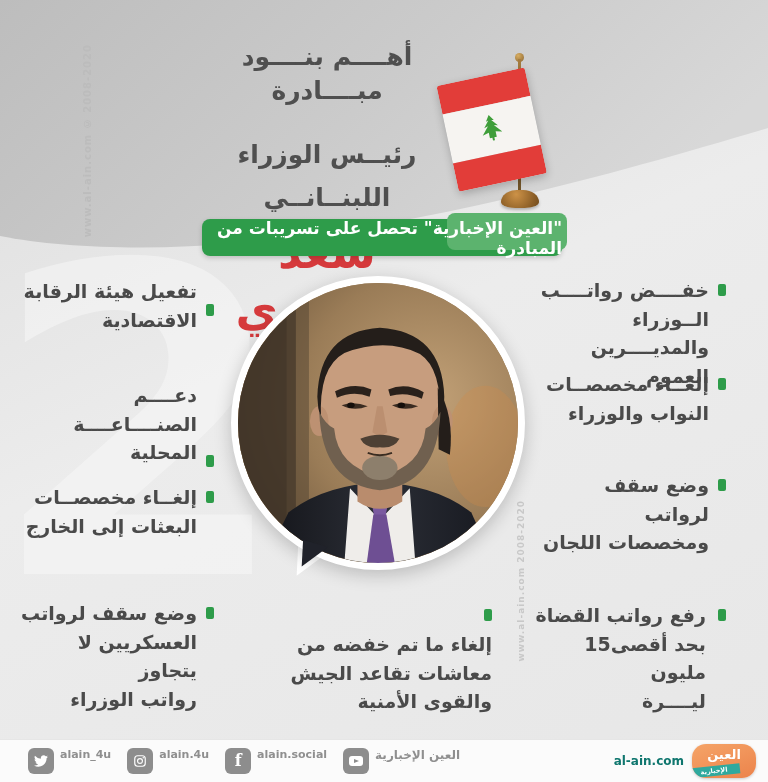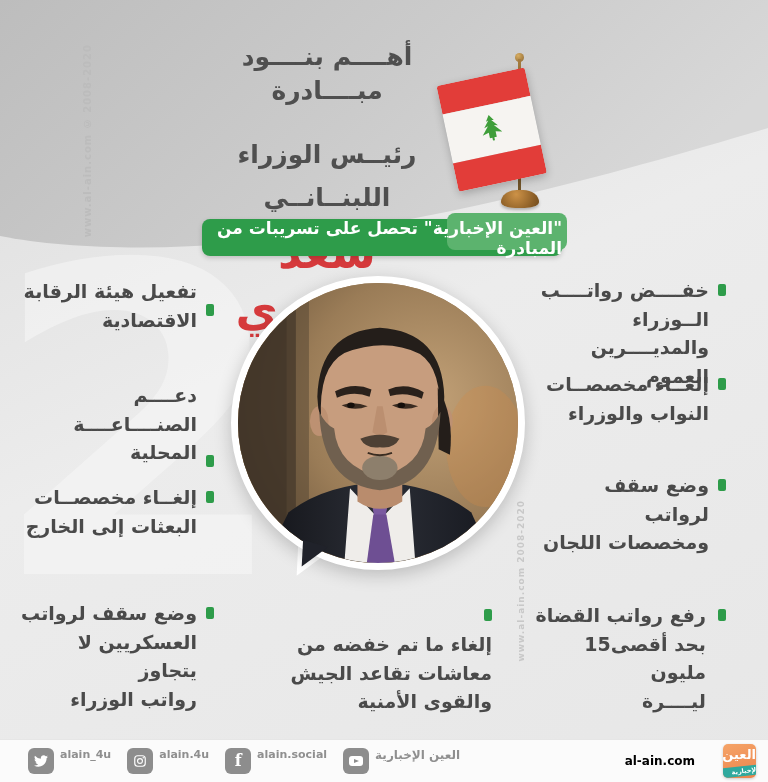--- a/index.html
+++ b/index.html
@@ -108,23 +108,23 @@
   .social{display:flex;align-items:flex-start;gap:6px;}
   .sicon{width:26px;height:26px;border-radius:6px;background:#8d8d8d;
     display:flex;align-items:center;justify-content:center;flex:none;}
   .slabel{font-size:11px;color:#8f8f8f;font-weight:bold;}
   .slabel.ar{direction:rtl;font-size:12px;}
   .yt-inner{width:14px;height:10px;background:#fff;border-radius:3px;position:relative;}
   .yt-inner::after{content:"";position:absolute;left:5px;top:2.5px;width:0;height:0;
     border-left:5px solid #8d8d8d;border-top:2.5px solid transparent;border-bottom:2.5px solid transparent;}
   .fb-f{color:#fff;font-weight:bold;font-size:16px;line-height:1;font-family:"DejaVu Serif",serif;}
   .footer-right{position:absolute;right:12px;top:0;height:42px;display:flex;align-items:center;gap:8px;}
-  .site{font-size:12px;color:#000000;font-weight:bold;}
-  .brand-logo{width:33px;height:34px;border-radius:5px;position:relative;overflow:hidden;
-    background:linear-gradient(160deg,#f5a468,#ec834b);box-shadow:0 1px 3px rgba(0,0,0,.2);margin-left:20px;}
+  .site{font-size:12px;color:#0f766e;font-weight:bold;}
+  .brand-logo{width:64px;height:34px;border-radius:14px;position:relative;overflow:hidden;
+    background:linear-gradient(160deg,#f5a468,#ec834b);box-shadow:0 1px 3px rgba(0,0,0,.2);}
   .brand-top{position:absolute;top:3px;left:0;width:100%;text-align:center;
     color:#fff;font-size:13px;font-weight:bold;direction:rtl;line-height:1.2;}
   .brand-ribbon{position:absolute;bottom:2px;left:-4px;width:52px;height:10px;
     background:#2fa99e;transform:rotate(-6deg);
     color:#fff;font-size:6.5px;font-weight:bold;text-align:center;line-height:10px;direction:rtl;}
 </style>
 </head>
 <body>
 
 <div class="poster">

